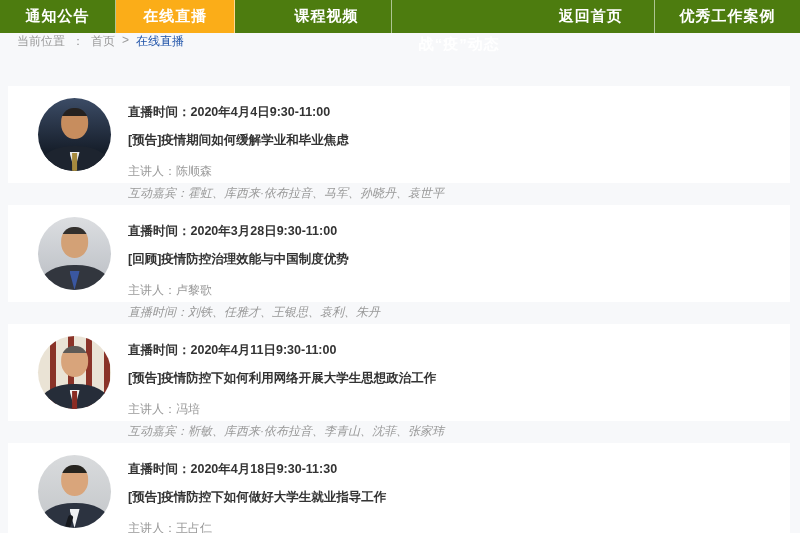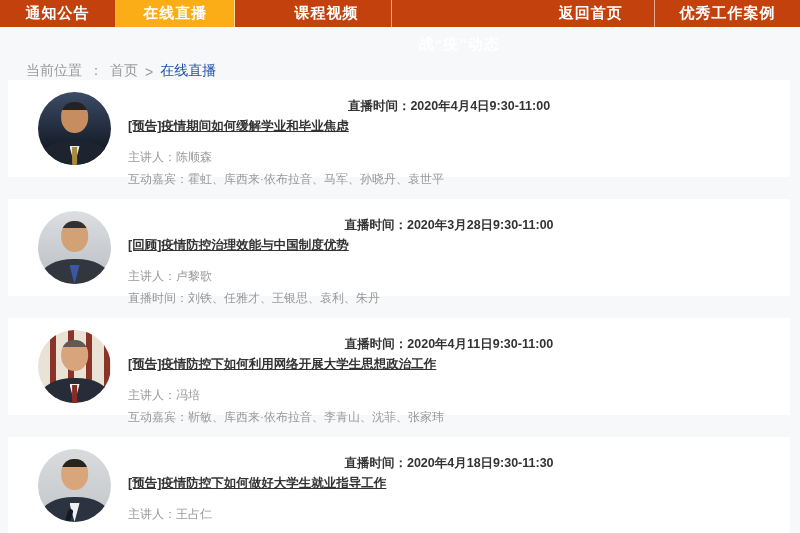--- a/index.html
+++ b/index.html
@@ -4,56 +4,56 @@
 <style>
   html,body{margin:0;padding:0;}
   body{
     width:800px;height:533px;overflow:hidden;
     background:#f7f8fa;
     font-family:"Liberation Sans","DejaVu Sans",sans-serif;
     -webkit-font-smoothing:antialiased;
   }
   
   .nav{
-    display:flex;height:27px;background:#c2410c;
+    display:flex;height:33px;background:#4d7c0f;
   }
   .tab{
     display:flex;align-items:center;justify-content:center;
     color:#ffffff;font-size:15px;font-weight:bold;
     border-right:1px solid rgba(255,255,255,.55);
     cursor:pointer;letter-spacing:1px;box-sizing:border-box;
   }
   .tab:last-child{border-right:none;}
   .tab.active{background:#fbad18;}
   .t1{flex:120;} .t2{flex:123;} .t3{flex:134;margin-left:27px;} .t4{flex:140;margin-top:44px;} .t5{flex:151;} .t6{flex:132;}
   
   .crumb{
-    height:53px;display:flex;align-items:flex-end;
-    padding-left:26px;font-size:14px;color:#9a9a9a;
+    height:53px;display:flex;align-items:flex-start;
+    padding-left:17px;font-size:12px;color:#9a9a9a;
   }
   .crumb span{margin-right:7px;}
   .crumb .cur{color:#1e52a8;cursor:pointer;margin-right:0;}
   .crumb .home{cursor:pointer;}
   
   .card{
     background:#ffffff;margin:0 10px 22px 8px;height:97px;
     position:relative;box-sizing:border-box;
     padding:12px 20px 0 120px;cursor:pointer;
   }
   .time,.title{
     font-size:12.5px;font-weight:bold;color:#333333;
     white-space:nowrap;overflow:hidden;
   }
-  .time{padding-top:6px;text-align:center;}
-  .title{margin-top:3px;text-decoration:underline;}
+  .time{padding-top:6px;}
+  .title{margin-top:11px;}
   .speaker,.guests{
     font-size:12px;color:#999999;white-space:nowrap;overflow:hidden;
   }
   .speaker{margin-top:14px;}
-  .guests{margin-top:5px;}
+  .guests{margin-top:5px;font-style:italic;}
   
   .avatar{
     position:absolute;left:30px;top:12px;width:73px;height:73px;
     border-radius:50%;overflow:hidden;
   }
   .avatar .head{
     position:absolute;left:50%;transform:translateX(-50%);
     top:14%;width:38%;height:42%;
     border-radius:46% 46% 50% 50%;
   }

